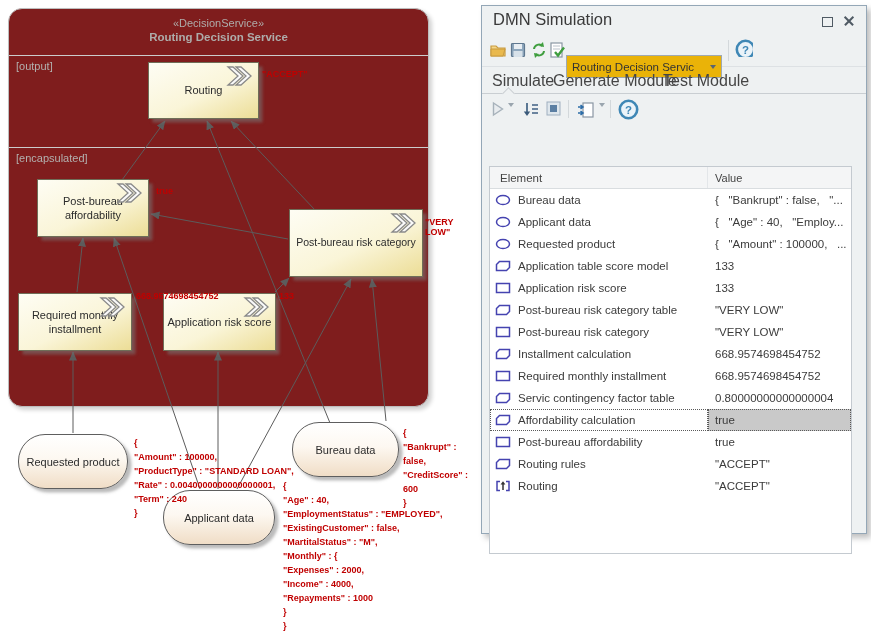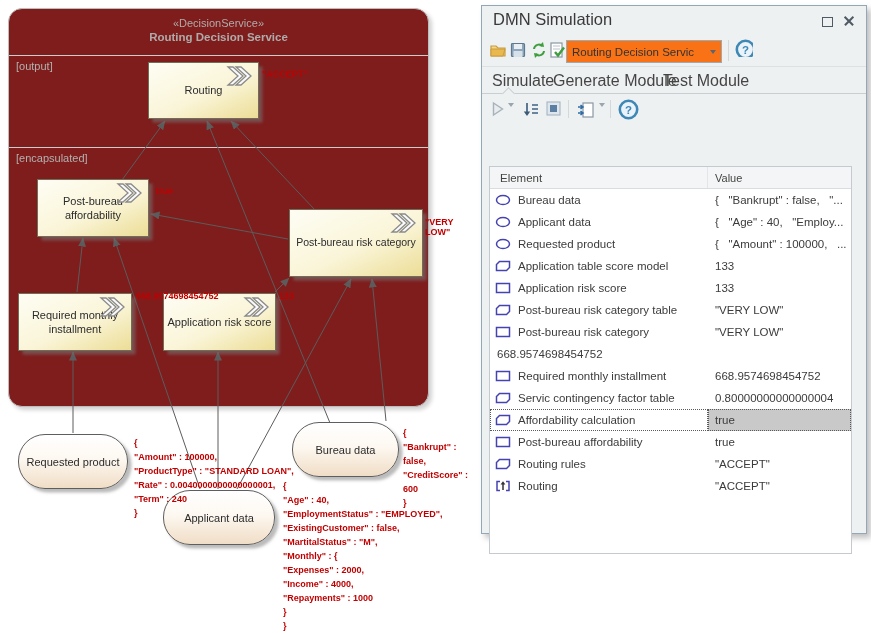--- a/index.html
+++ b/index.html
@@ -51,21 +51,21 @@
   .win-btn{position:absolute;top:8px;width:14px;height:14px;cursor:default;}
   .btn-max{right:32px;}
   .btn-max .sq{position:absolute;left:2px;top:3px;width:9px;height:8px;border:1.2px solid #4f5a64;}
   .btn-close{right:10px;}
   .btn-close .l1,.btn-close .l2{position:absolute;left:1px;top:6px;width:12px;height:1.6px;background:#4f5a64;}
   .btn-close .l1{transform:rotate(45deg);}
   .btn-close .l2{transform:rotate(-45deg);}
   .toolbar1{position:absolute;left:0;top:30px;right:0;height:30px;border-bottom:1px solid #dde1e4;}
   .tb-icon{position:absolute;top:5px;width:18px;height:18px;}
   .combo{
-    position:absolute;left:84px;top:4px;width:154px;height:21px;background:#f97316;
+    position:absolute;left:84px;top:19px;width:154px;height:21px;background:#eab308;
     border:1px solid #9fa9b1;font-size:11.5px;color:#333;display:flex;align-items:center;
   }
   .combo .combo-text{padding-left:5px;white-space:nowrap;overflow:hidden;flex:1;}
   .combo .caret{width:16px;display:flex;align-items:center;justify-content:center;}
   .caret-shape{width:0;height:0;border-left:3.5px solid transparent;border-right:3.5px solid transparent;border-top:4.5px solid #5a6570;}
   .vsep{position:absolute;top:4px;width:1px;height:21px;background:#d3d8db;}
   .tabrow{position:absolute;left:0;top:61px;right:0;height:27px;}
   .tab{position:absolute;top:5px;font-size:16px;color:#454545;cursor:default;}
   .tabrow .underline{position:absolute;left:0;right:0;bottom:0;height:1px;background:#c9ced2;}
   .tab-notch{
@@ -369,20 +369,28 @@
       <span class="ricon">
               <svg width="16" height="12">
                 <rect x="1.5" y="1.5" width="13" height="9" fill="none" stroke="#4543b0" stroke-width="1.5"></rect>
               </svg>
             </span>
       <span class="rtext">Post-bureau risk category</span>
     </span>
     <span class="cell-val">"VERY LOW"</span>
   </div>
         <div class="trow">
+    <span class="cell-el">
+      <span class="ricon">
+              <svg width="16" height="12">
+                <polygon points="4.5,1.5 14.5,1.5 14.5,7.5 11.5,10.5 1.5,10.5 1.5,4.5" fill="none" stroke="#4543b0" stroke-width="1.5"></polygon>
+              </svg>
+            </span>
+      <span class="rtext">Installment calculation</span>
+    </span>
     <span class="cell-val">668.9574698454752</span>
   </div>
         <div class="trow">
     <span class="cell-el">
       <span class="ricon">
               <svg width="16" height="12">
                 <rect x="1.5" y="1.5" width="13" height="9" fill="none" stroke="#4543b0" stroke-width="1.5"></rect>
               </svg>
             </span>
       <span class="rtext">Required monthly installment</span>

